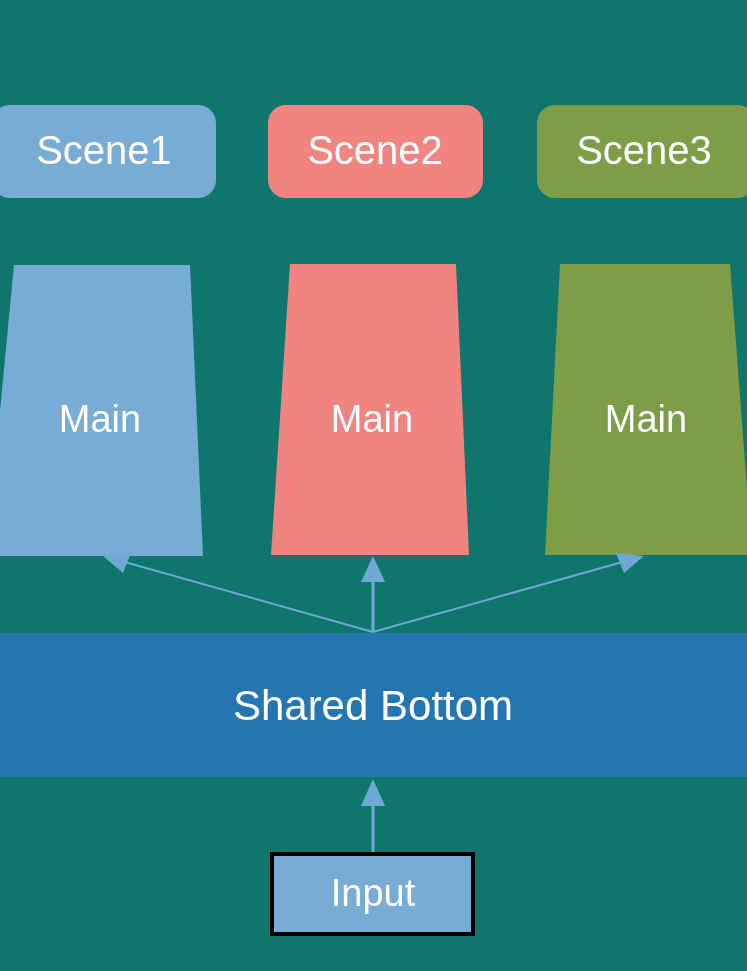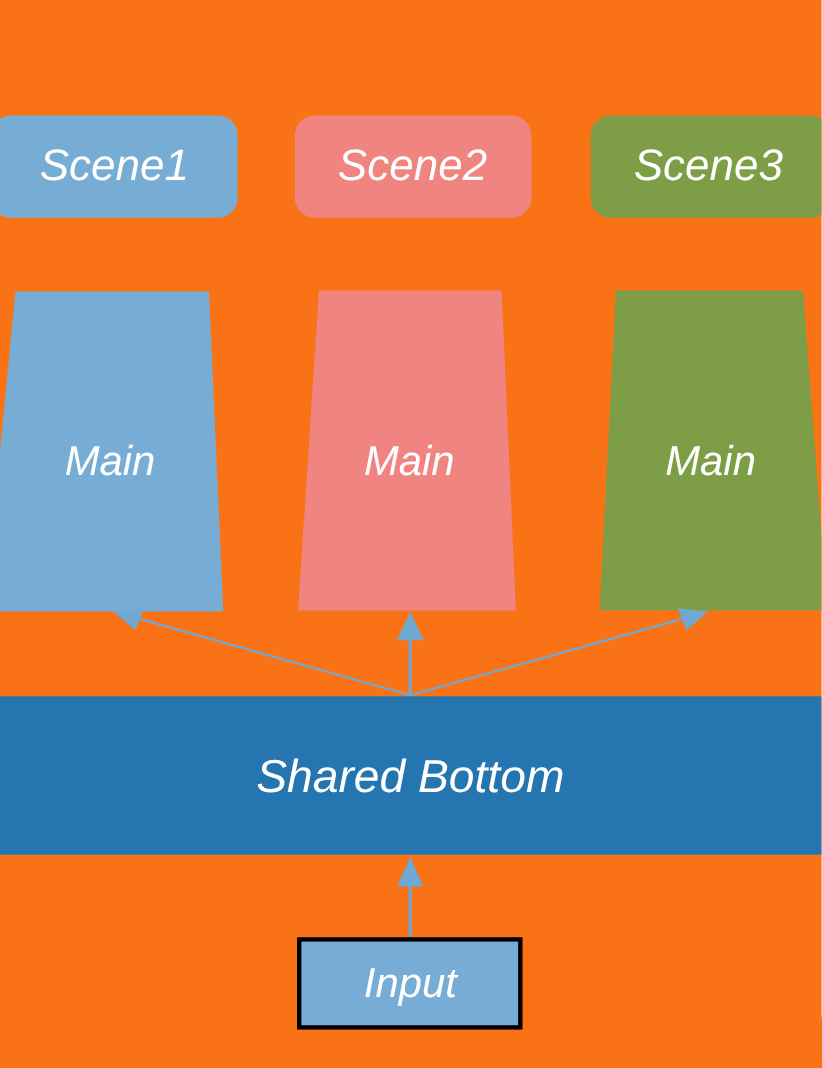--- a/index.html
+++ b/index.html
@@ -7,23 +7,22 @@
     padding: 0;
     background: #ffffff;
   }
   body {
     font-family: "Liberation Sans", sans-serif;
   }
   #canvas {
     position: relative;
     width: 747px;
     height: 971px;
-    background: #f97316;
+    background: #0f766e;
     overflow: hidden;
-    font-style: italic;
   }
   #diagram-svg {
     position: absolute;
     top: 0;
     left: 0;
     width: 747px;
     height: 971px;
   }
   .shape-label {
     font-family: "Liberation Sans", sans-serif;

